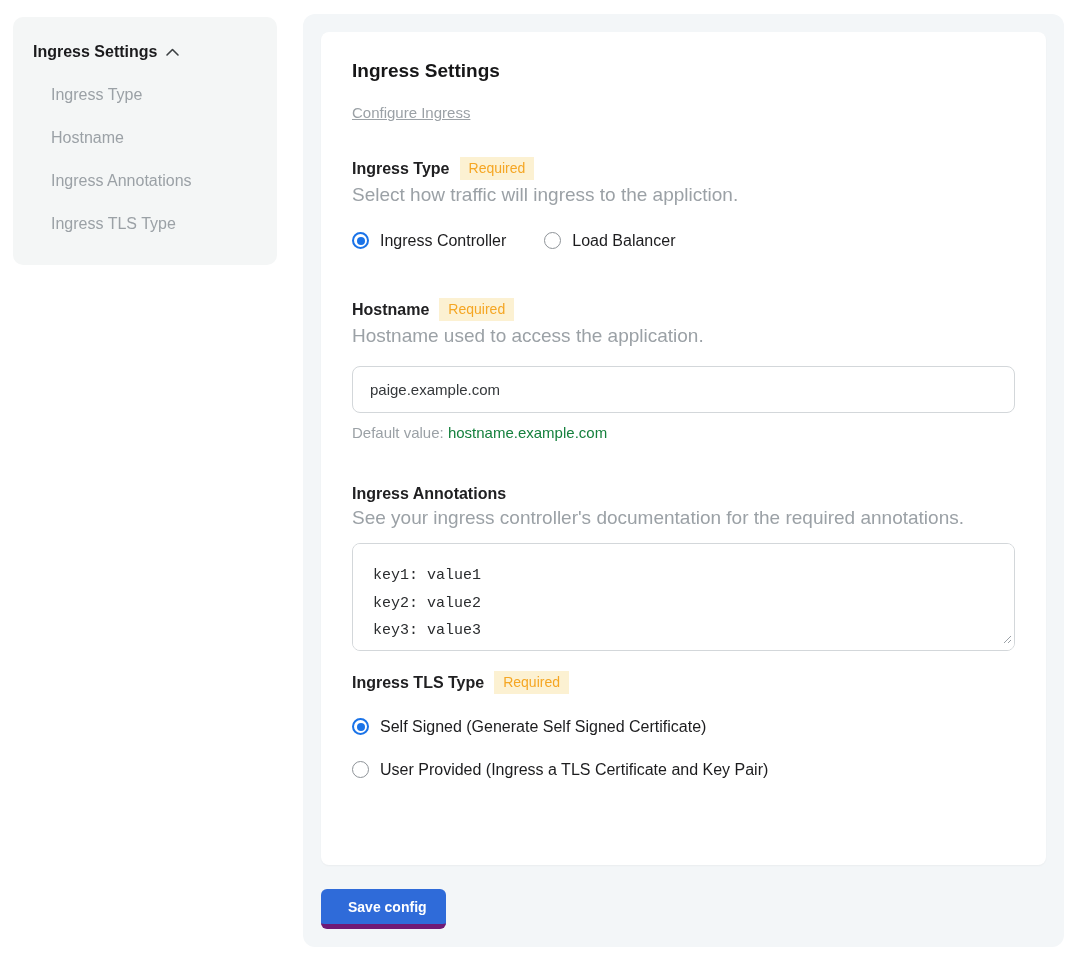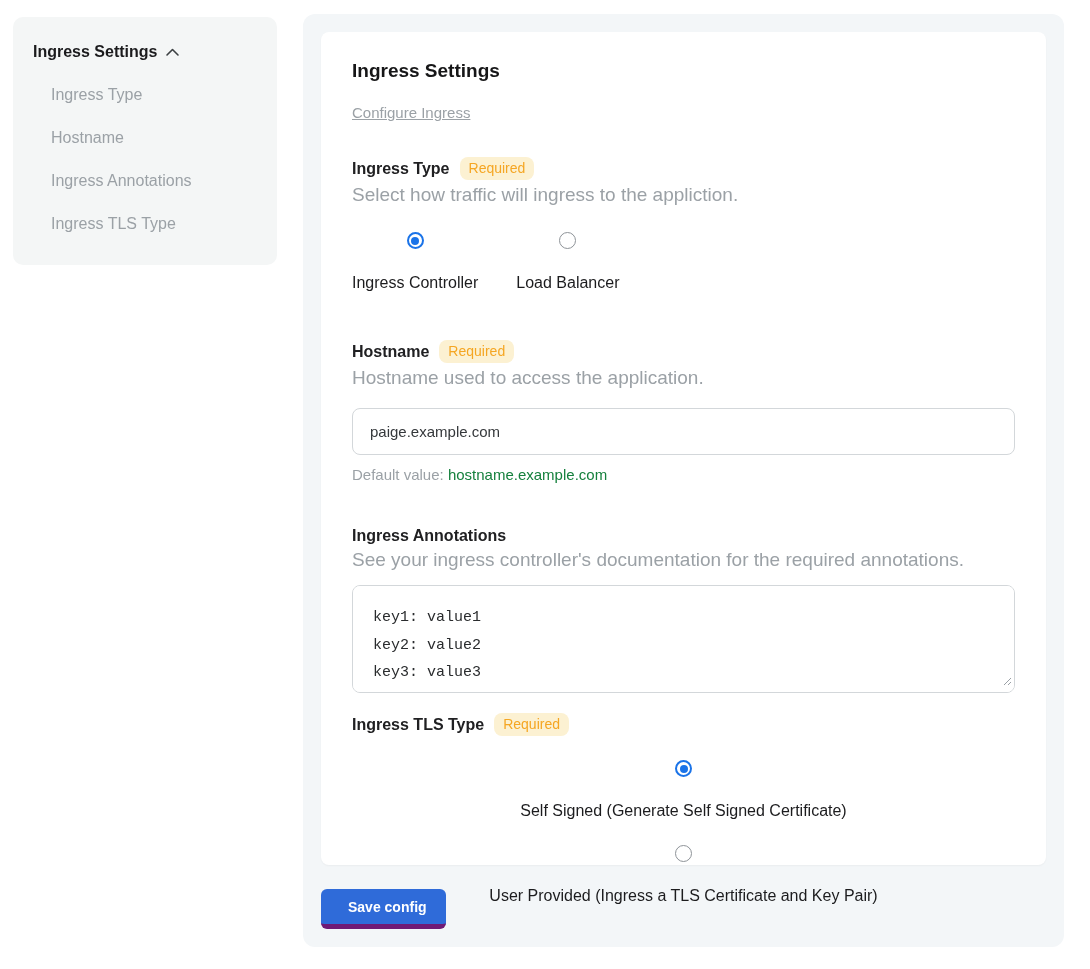--- a/index.html
+++ b/index.html
@@ -63,36 +63,35 @@
   .label-row {
     display: flex; align-items: center; gap: 10px;
   }
   .field-label {
     font-size: 16px; font-weight: 600; color: #202022;
   }
   .required-badge {
     background: #fcf1d2; color: #f5a623;
     font-size: 14px;
     padding: 3px 9px 4px 9px;
-    border-radius: 8px;
+    border-radius: 0;
   }
   .field-desc {
     margin-top: 4px;
     font-size: 19px; color: #9ba1a6;
   }
   
   .radio-row {
     margin-top: 26px;
     display: flex; align-items: center; column-gap: 38px;
   }
   .radio-option {
-    display: flex; align-items: center; gap: 25px;
+    display: flex; gap: 11px;
     font-size: 16px; color: #1c1c1e;
     cursor: pointer;
-    flex-direction: column;
   }
   .radio-circle {
     width: 17px; height: 17px;
     border-radius: 50%;
     border: 1.5px solid #8e9398;
     background: #ffffff;
     flex: 0 0 auto;
     position: relative;
   }
   .radio-circle.checked { border: 2px solid #1a73e8; }

